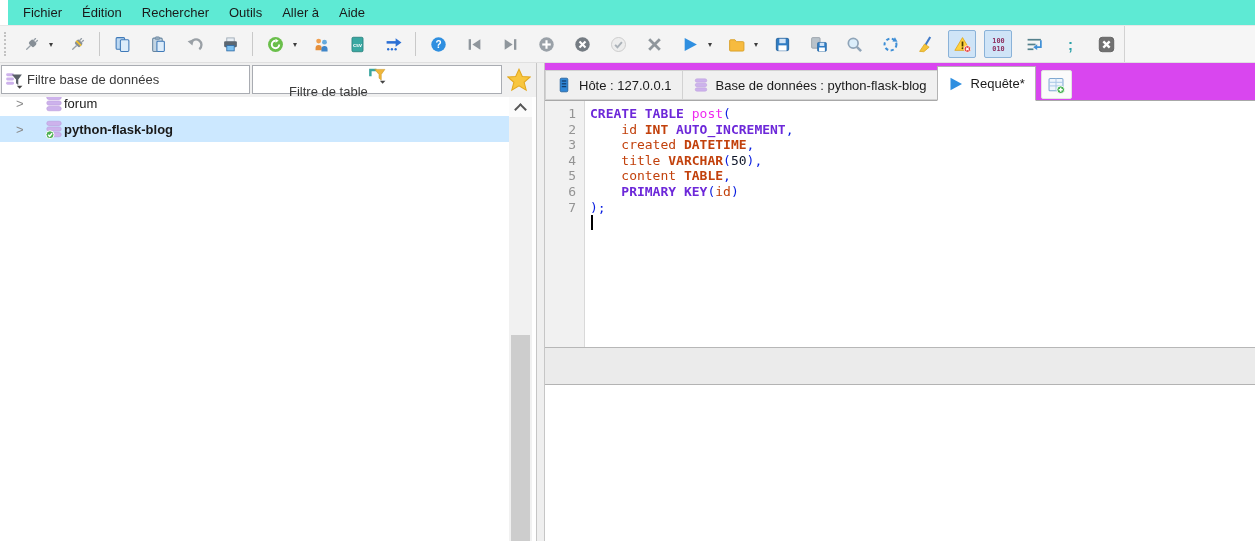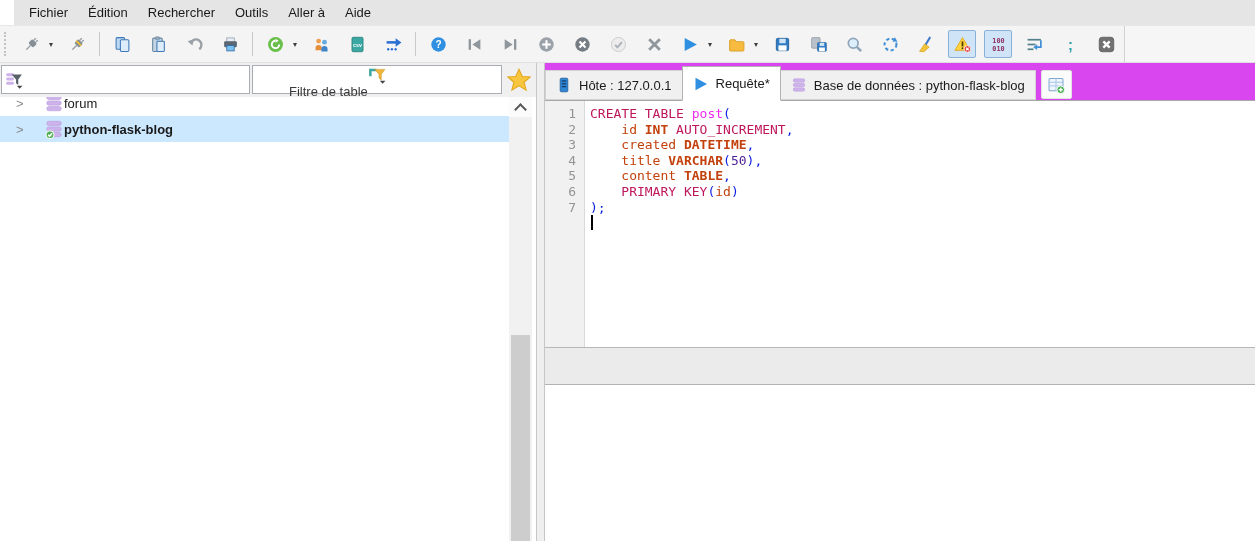--- a/index.html
+++ b/index.html
@@ -1,20 +1,20 @@
 <!DOCTYPE html>
 <html><head>
 <meta charset="utf-8">
 <style>
   html,body{margin:0;padding:0;background:#fff;}
   .app{position:relative;width:1255px;height:541px;overflow:hidden;background:#fff;
        font-family:"Liberation Sans",sans-serif;font-size:13px;color:#1a1a1a;}
 
   
-  .menubar{position:absolute;left:14px;top:0;right:0;height:25px;background:#e5e5e5;
+  .menubar{position:absolute;left:8px;top:0;right:0;height:25px;background:#5eead4;
            display:flex;align-items:center;padding-left:5px;}
   .menu-item{padding:3px 10px;cursor:default;white-space:nowrap;}
 
   
   .toolbar{position:absolute;left:0;top:25px;right:0;height:38px;background:#f4f4f4;
            border-top:1px solid #e7e7e7;border-bottom:1px solid #e0e0e0;box-sizing:border-box;
            display:flex;align-items:center;padding-left:2px;}
   .grip{width:3px;height:24px;border-left:2px dotted #c2c2c2;margin:0 4px 0 2px;}
   .tb-btn{width:28px;height:28px;margin:0 4px;display:flex;align-items:center;justify-content:center;
           border-radius:2px;box-sizing:border-box;}
@@ -75,25 +75,25 @@
 
   .editor{position:absolute;left:0;top:37px;right:0;height:247px;border-top:1px solid #a8a8a8;
           background:#fff;display:flex;box-sizing:content-box;}
   .gutter{width:40px;background:#f1f1f1;border-right:1px solid #d9d9d9;box-sizing:border-box;
           padding-top:5px;text-align:right;flex:none;}
   .line-no{font-family:"DejaVu Sans Mono",monospace;font-size:13px;line-height:15.6px;
            color:#949494;padding-right:8px;}
   .code{position:relative;flex:1;padding:5px 0 0 5px;font-family:"DejaVu Sans Mono",monospace;
         font-size:13px;line-height:15.6px;}
   .code-line{white-space:pre;height:15.6px;}
-  .tok-kw{color:#be185d;font-weight:normal;}
+  .tok-kw{color:#6d28d9;font-weight:bold;}
   .tok-t{color:#c2410c;font-weight:bold;}
   .tok-tb{color:#ef2aef;}
   .tok-i{color:#c2410c;}
-  .tok-n{color:#4c1d95;}
+  .tok-n{color:#0f172a;}
   .tok-p{color:#0a1fe0;}
   .tok-pl{color:#111;}
   .cursor{position:absolute;left:6px;top:114px;width:2px;height:15px;background:#000;}
 
   .h-splitter{position:absolute;left:0;top:284px;right:0;height:38px;background:#ebebeb;
               border-top:1px solid #b7b7b7;border-bottom:1px solid #b3b3b3;box-sizing:border-box;}
   .results{position:absolute;left:0;top:322px;right:0;bottom:0;background:#fff;}
 </style>
 </head>
 <body>
@@ -388,20 +388,21 @@
       <div class="filter-box db">
         <span style="display:flex;">
             <svg viewBox="0 0 16 16" xmlns="http://www.w3.org/2000/svg">
               <rect x="1" y="2" width="7" height="2.6" rx="1.3" fill="#cdb2ec"></rect>
               <rect x="1" y="5.8" width="7" height="2.6" rx="1.3" fill="#cdb2ec"></rect>
               <rect x="1" y="9.6" width="7" height="2.6" rx="1.3" fill="#cdb2ec"></rect>
               <polygon points="6,3 15,3 11.8,7.5 11.8,12.5 9.8,10.8 9.8,7.5" fill="#5a6068"></polygon>
               <polygon points="10.5,13 15.5,13 13,15.8" fill="#444444"></polygon>
             </svg>
           </span>
+        <input class="filter-input" placeholder="Filtre base de données" style="">
       </div>
       <div class="filter-box tbl">
         <span style="display:flex;">
             <svg viewBox="0 0 16 16" xmlns="http://www.w3.org/2000/svg">
               <path d="M1 2.5 h6.5 v2.2 h-4.3 v4.3 h-2.2 z" fill="#3aa6a0"></path>
               <polygon points="6,3 15,3 11.8,7.5 11.8,12.5 9.8,10.8 9.8,7.5" fill="#f0b63a" stroke="#c79a2a" stroke-width="0.5"></polygon>
               <polygon points="10.5,13 15.5,13 13,15.8" fill="#444444"></polygon>
             </svg>
           </span>
         <input class="filter-input" placeholder="Filtre de table" style="">
@@ -456,37 +457,37 @@
           <span style="display:flex;">
             <svg viewBox="0 0 16 16" xmlns="http://www.w3.org/2000/svg">
               <rect x="4.2" y="1.2" width="7.6" height="13.6" rx="1.2" fill="#2f86d6" stroke="#1d5a96" stroke-width="0.8"></rect>
               <line x1="5.8" y1="4" x2="10.2" y2="4" stroke="#123f6e" stroke-width="1.3"></line>
               <line x1="5.8" y1="6.8" x2="10.2" y2="6.8" stroke="#123f6e" stroke-width="1.3"></line>
               <line x1="5.8" y1="9.6" x2="10.2" y2="9.6" stroke="#123f6e" stroke-width="1.3"></line>
             </svg>
           </span>
           <span>Hôte : 127.0.0.1</span>
         </div>
-        <div class="tab active">
-          <span style="display:flex;">
-            <svg viewBox="0 0 16 16" xmlns="http://www.w3.org/2000/svg">
-              <polygon points="2.5,1.8 14,8 2.5,14.2" fill="#2f8fe0"></polygon>
-            </svg>
-          </span>
-          <span>Requête*</span>
-        </div>
         <div class="tab">
           <span style="display:flex;">
             <svg viewBox="0 0 16 16" xmlns="http://www.w3.org/2000/svg">
               <rect x="2.2" y="1.8" width="11.6" height="3.4" rx="1.7" fill="#cdb2ec" stroke="#bb9ddd" stroke-width="0.5"></rect>
               <rect x="2.2" y="6.3" width="11.6" height="3.4" rx="1.7" fill="#cdb2ec" stroke="#bb9ddd" stroke-width="0.5"></rect>
               <rect x="2.2" y="10.8" width="11.6" height="3.4" rx="1.7" fill="#cdb2ec" stroke="#bb9ddd" stroke-width="0.5"></rect>
             </svg>
           </span>
           <span>Base de données : python-flask-blog</span>
+        </div>
+        <div class="tab active">
+          <span style="display:flex;">
+            <svg viewBox="0 0 16 16" xmlns="http://www.w3.org/2000/svg">
+              <polygon points="2.5,1.8 14,8 2.5,14.2" fill="#2f8fe0"></polygon>
+            </svg>
+          </span>
+          <span>Requête*</span>
         </div>
         <div class="add-tab">
           <span style="display:flex;">
             <svg viewBox="0 0 16 16" xmlns="http://www.w3.org/2000/svg">
               <rect x="1.8" y="2.2" width="12.4" height="11" rx="1" fill="#eef5fc" stroke="#7fa8d0" stroke-width="0.9"></rect>
               <line x1="1.8" y1="5.6" x2="14.2" y2="5.6" stroke="#a9c7e6" stroke-width="0.9"></line>
               <line x1="1.8" y1="8.8" x2="14.2" y2="8.8" stroke="#a9c7e6" stroke-width="0.9"></line>
               <line x1="8" y1="2.2" x2="8" y2="13.2" stroke="#a9c7e6" stroke-width="0.9"></line>
               <circle cx="12.2" cy="12.2" r="3.4" fill="#44b14f" stroke="#ffffff" stroke-width="0.8"></circle>
               <line x1="12.2" y1="10.4" x2="12.2" y2="14" stroke="#fff" stroke-width="1.3"></line>

